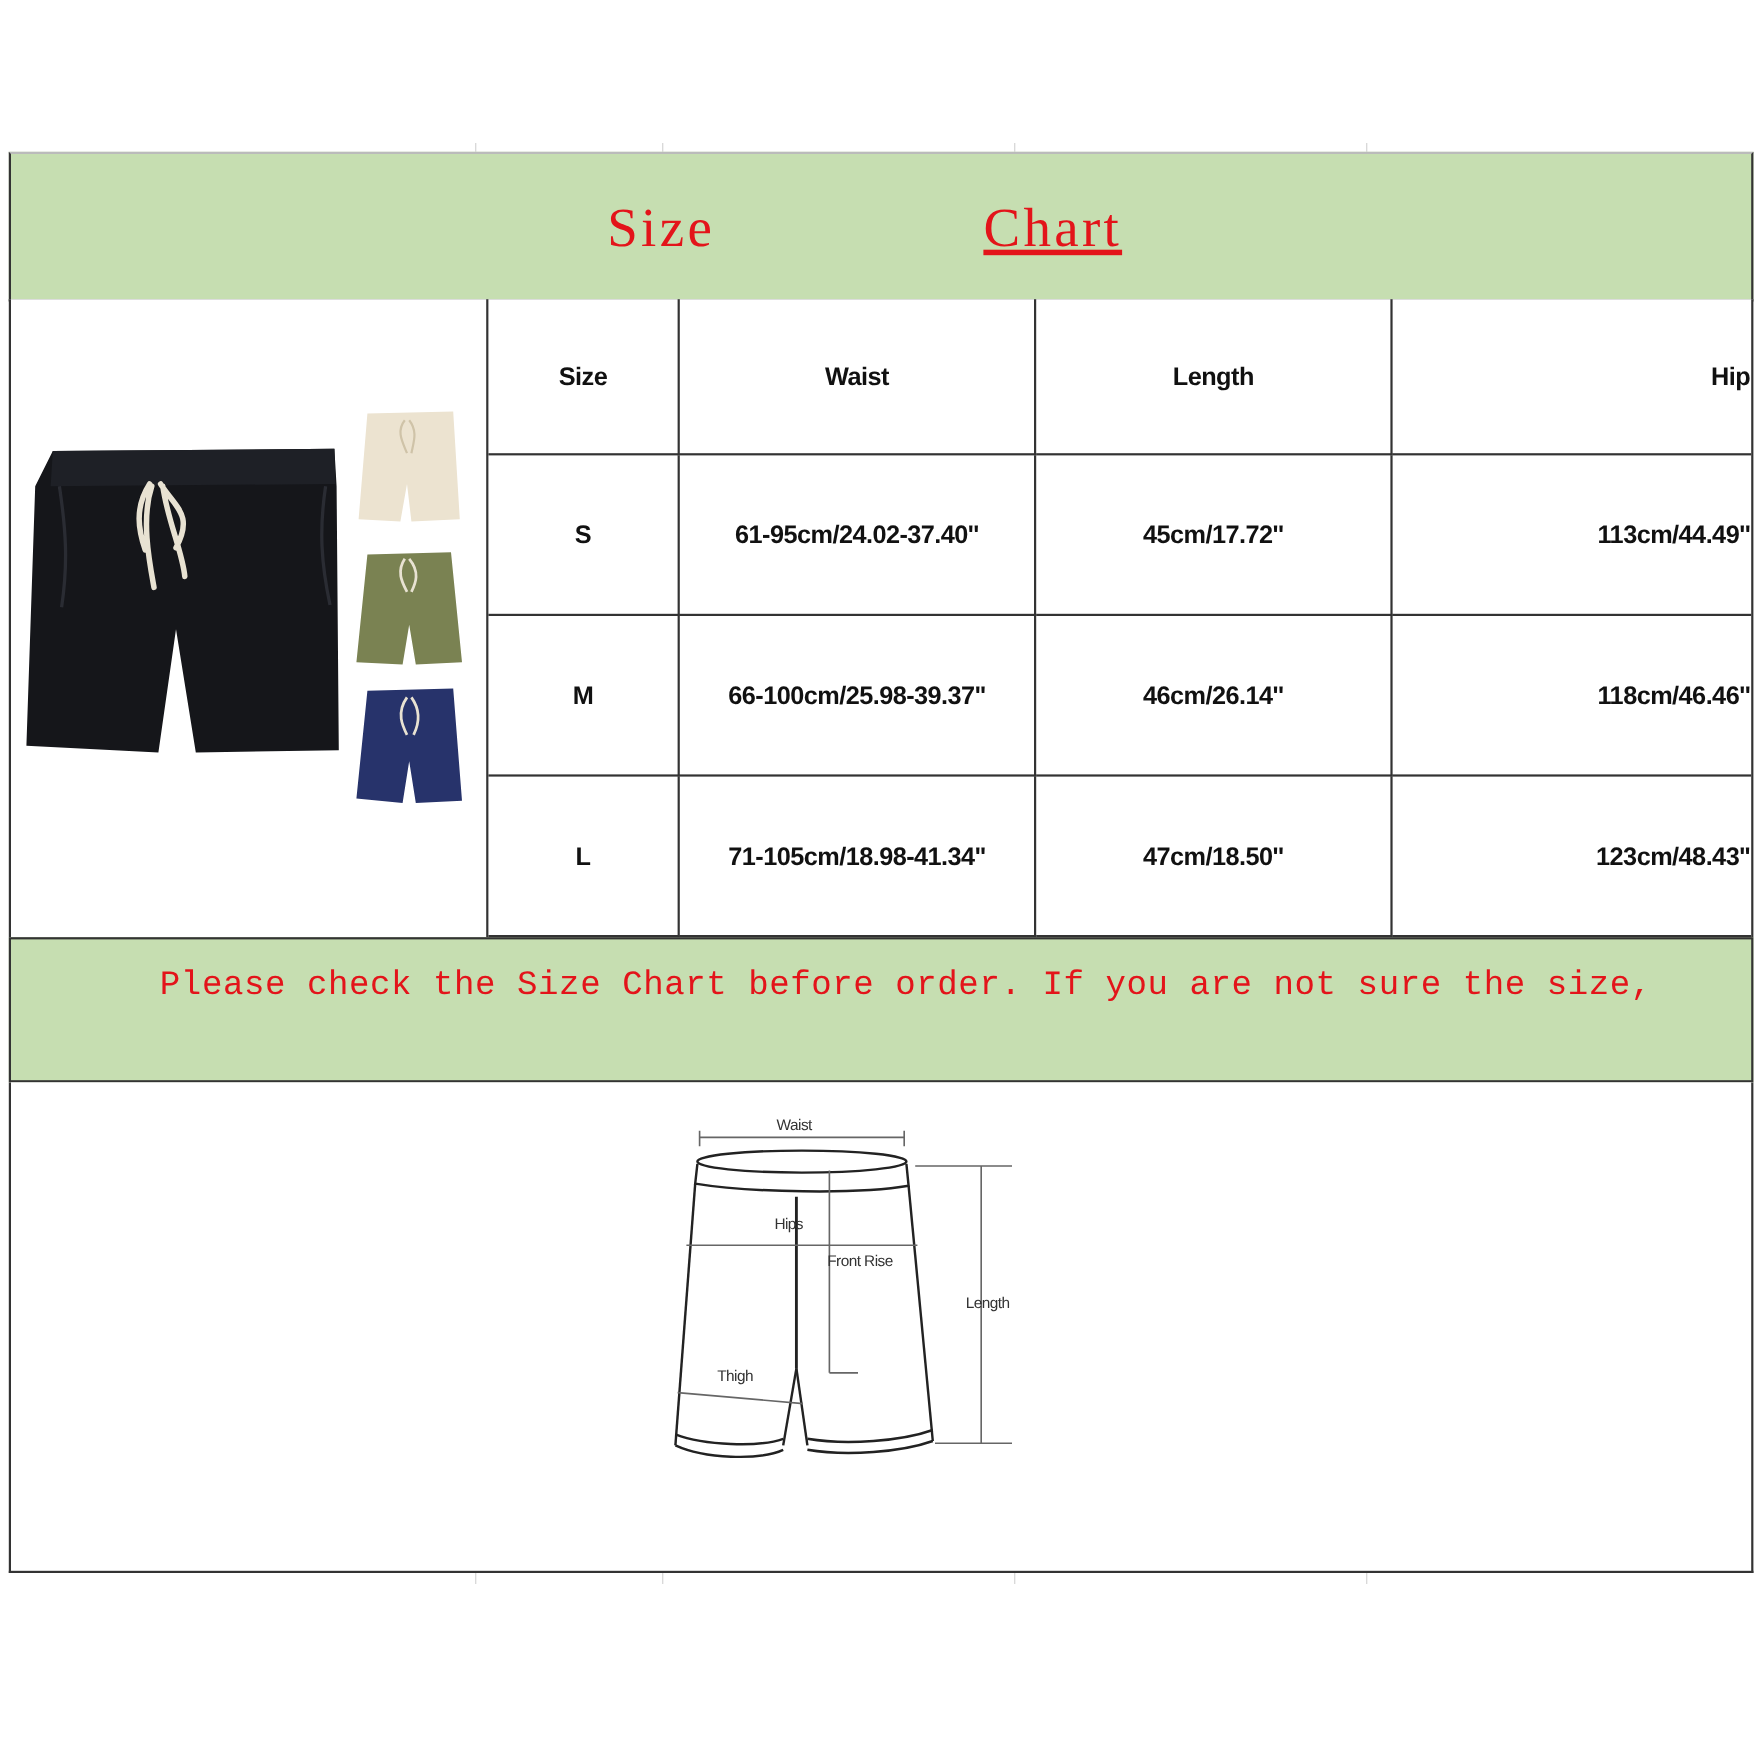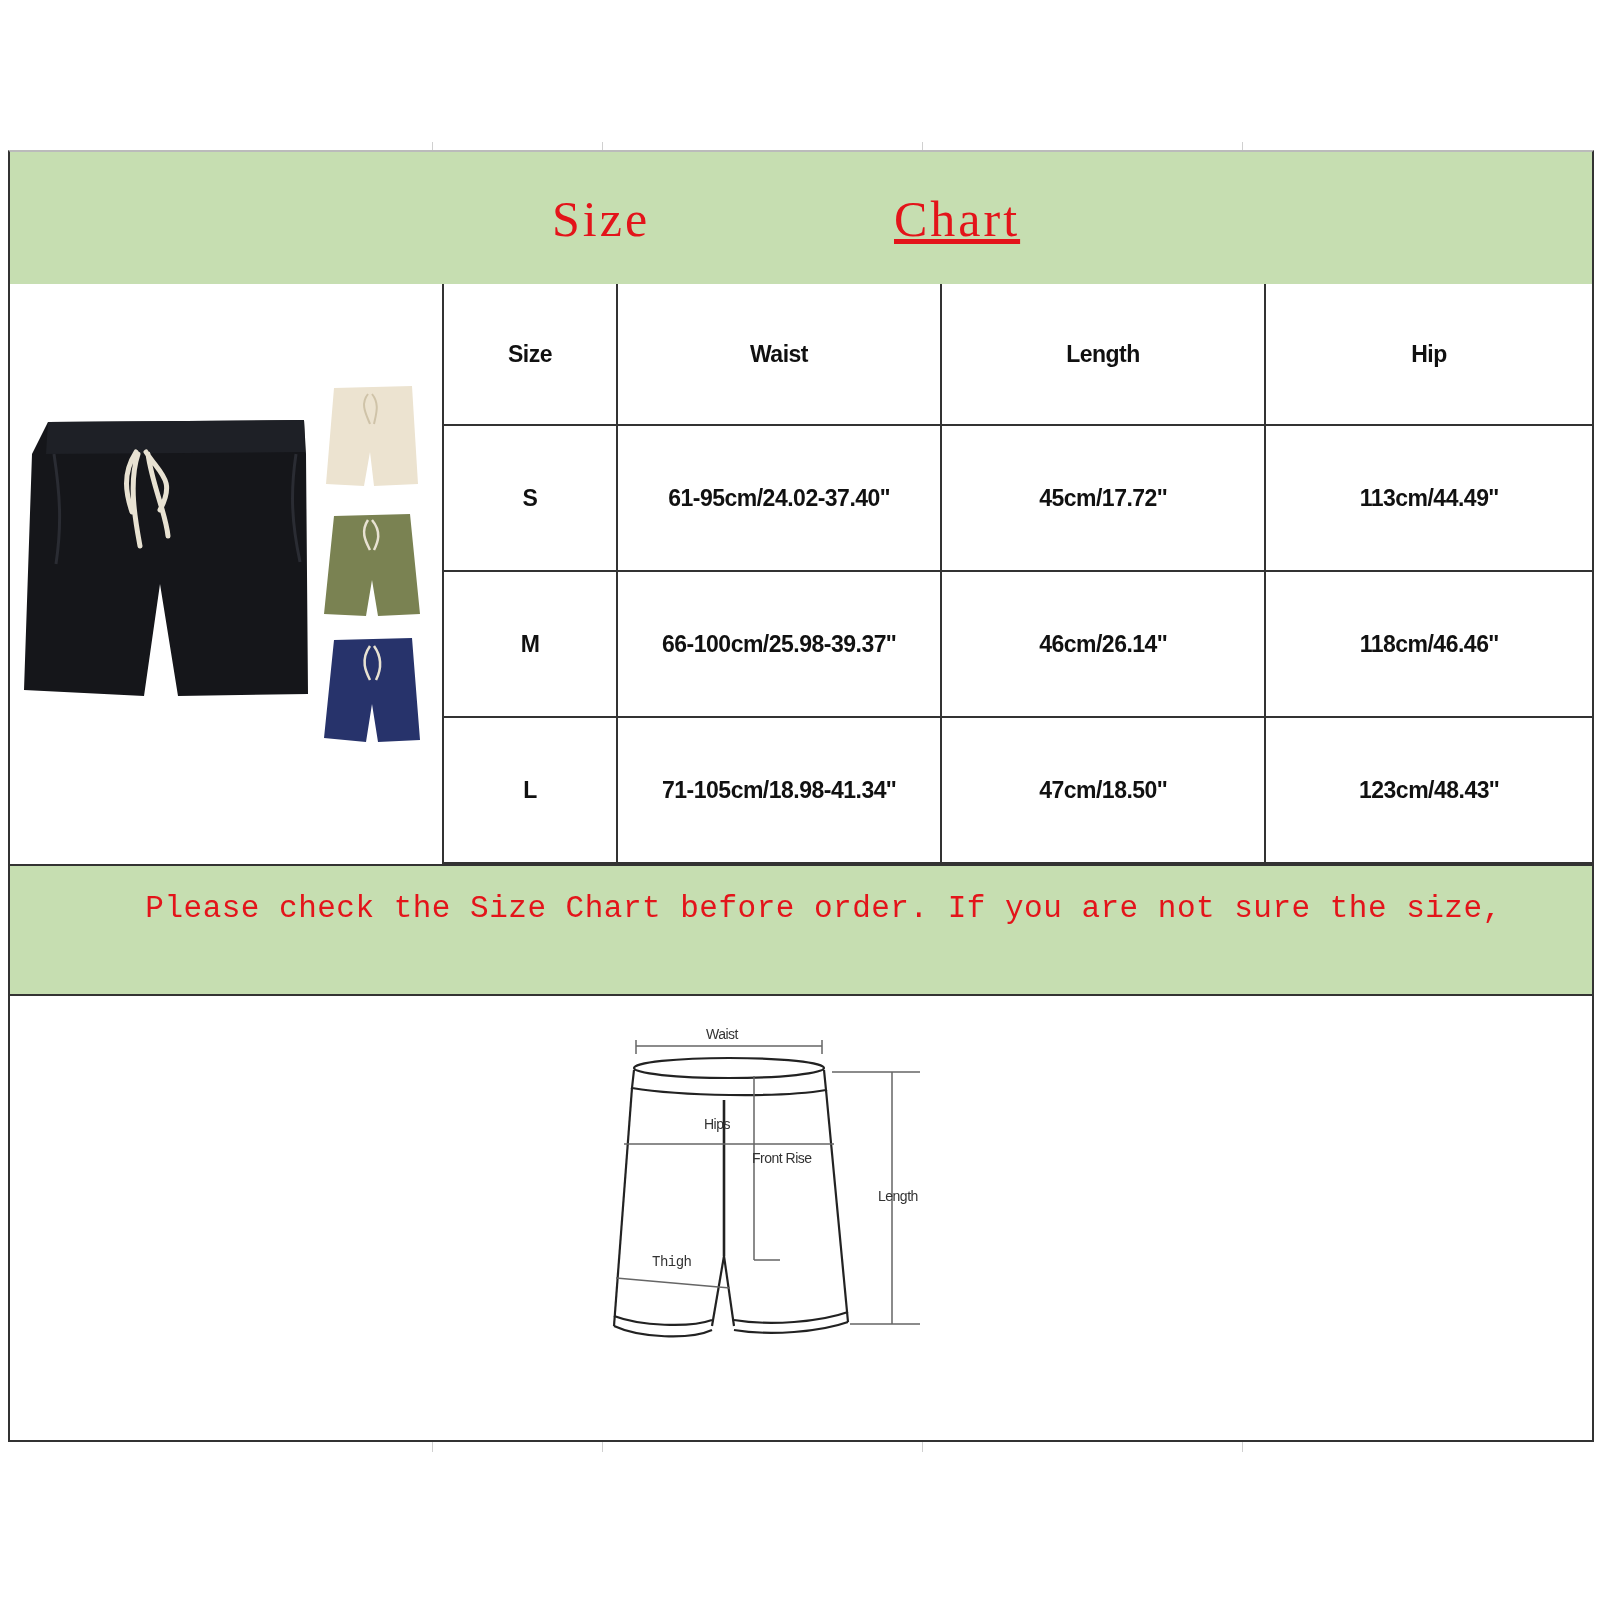--- a/index.html
+++ b/index.html
@@ -1,31 +1,31 @@
 <!DOCTYPE html>
 <html><head>
 <meta charset="utf-8">
 <style>
   html, body { margin: 0; padding: 0; background: #ffffff; }
   body { width: 1600px; height: 1600px; position: relative; overflow: hidden; font-family: "Liberation Sans", sans-serif; }
 
-  .sheet { position: absolute; left: 8px; top: 150px; width: 1584px; height: 1292px; }
+  .sheet { position: absolute; left: 8px; top: 138px; width: 1584px; height: 1292px; }
   .gridtick { position: absolute; width: 1px; background: #d0d0d0; }
 
   .title-band { position: absolute; left: 0; top: 0; width: 1582px; height: 132px; background: #c6deb1; border: 2px solid #333; border-top-color: #bbb; display: flex; align-items: center; }
   .title-word { position: absolute; top: 38px; font-family: "Liberation Serif", "DejaVu Serif", serif; font-size: 50px; color: #e3141a; letter-spacing: 3px; }
 
   .mid { position: absolute; left: 0; top: 134px; width: 1582px; height: 580px; border-left: 2px solid #333; border-right: 2px solid #333; background: #fff; }
   .photo-cell { position: absolute; left: 0; top: 0; width: 432px; height: 580px; border-right: 2px solid #333; }
 
   table.sizes { position: absolute; left: 434px; top: 0; border-collapse: collapse; width: 1148px; height: 580px; }
   table.sizes td, table.sizes th { border: 2px solid #333; text-align: center; font-family: "Liberation Sans", sans-serif; font-weight: bold; font-size: 23px; color: #111; letter-spacing: -0.5px; }
   table.sizes th { font-size: 23px; }
   table.sizes tr:first-child th { border-top: none; }
-  table.sizes td:last-child, table.sizes th:last-child { border-right: none; }
+  table.sizes td:last-child, table.sizes th:last-child { border-right: none; text-align: right; }
   table.sizes td:first-child, table.sizes th:first-child { border-left: none; }
 
   .note-band { position: absolute; left: 0; top: 714px; width: 1582px; height: 128px; background: #c6deb1; border: 2px solid #333; text-align: center; }
   .note-line { font-family: "Liberation Mono", "DejaVu Sans Mono", monospace; color: #e3141a; font-size: 31px; line-height: 46px; letter-spacing: 0.5px; }
   .note-line.l1 { margin-top: 20px; margin-left: 45px; }
 
   .diagram-cell { position: absolute; left: 0; top: 846px; width: 1582px; height: 444px; border: 2px solid #333; border-top: none; background: #fff; }
   .diagram { position: absolute; left: 590px; top: 30px; width: 360px; height: 320px; }
   .dlabel { position: absolute; font-family: "Liberation Sans", sans-serif; font-size: 14px; color: #333; letter-spacing: -0.5px; }
 </style>
@@ -135,21 +135,21 @@
 
           <path d="M232 46 L320 46 M292 46 L292 298 M250 298 L320 298"></path>
 
           <path d="M16 252 L130 262"></path>
         </g>
       </svg>
       <span class="dlabel" style="left:106px; top:0px;">Waist</span>
       <span class="dlabel" style="left:104px; top:90px;">Hips</span>
       <span class="dlabel" style="left:152px; top:124px;">Front Rise</span>
       <span class="dlabel" style="left:278px; top:162px;">Length</span>
-      <span class="dlabel" style="left:52px; top:228px;font-family:Liberation Mono, monospace;">Thigh</span>
+      <span class="dlabel" style="left:52px; top:228px;">Thigh</span>
     </div>
   </div>
 
   <div class="gridtick" style="left:424px; top:1292px; height:10px;"></div>
   <div class="gridtick" style="left:594px; top:1292px; height:10px;"></div>
   <div class="gridtick" style="left:914px; top:1292px; height:10px;"></div>
   <div class="gridtick" style="left:1234px; top:1292px; height:10px;"></div>
 </div>
 
 </body></html>

